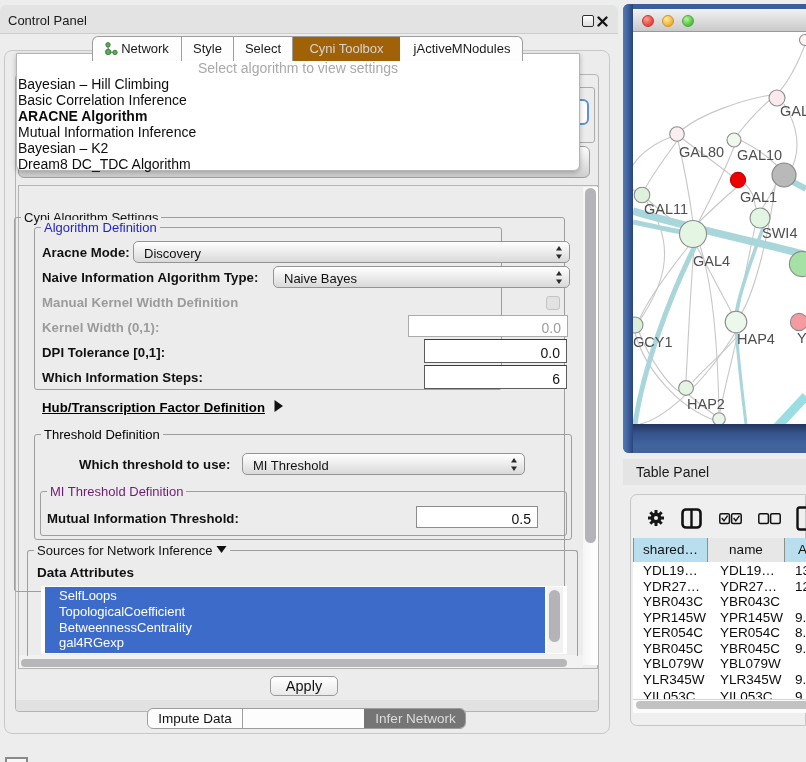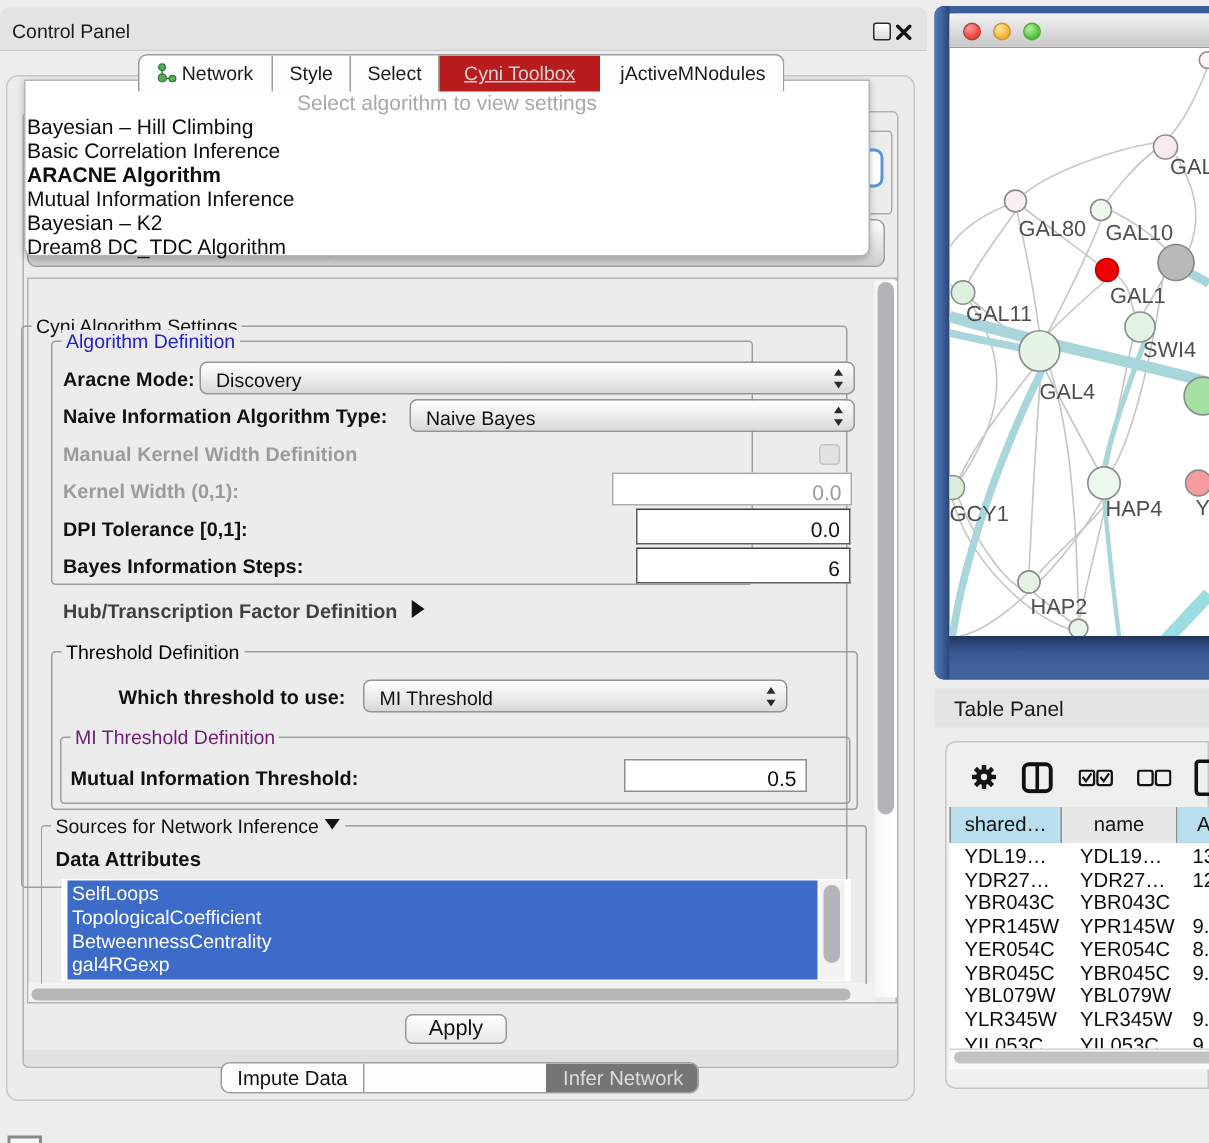--- a/index.html
+++ b/index.html
@@ -6,21 +6,21 @@
 body{width:806px;height:762px;background:#ededed;font-family:"Liberation Sans",sans-serif;position:relative;overflow:hidden;}
 .abs{position:absolute;}
 
 #cpbody{left:4px;top:50px;width:606px;height:684px;background:#ececec;border:1px solid #c8c8c8;border-radius:8px;box-sizing:border-box;}
 #cptitle{left:0px;top:5px;width:618px;height:28px;background:#e3e3e3;border-bottom:1px solid #cdcdcd;border-radius:6px 6px 0 0;}
 #cptitle span{position:absolute;left:8px;top:8px;font-size:13px;color:#1a1a1a;}
 #btn-sq{left:582px;top:15px;width:10px;height:10px;border:1.6px solid #2d2d2d;border-radius:2px;background:linear-gradient(#fff,#ddd);}
 
 #tabwrap{left:92px;top:36px;width:431px;height:25px;z-index:6;border:1px solid #9d9d9d;border-bottom:none;border-radius:6px 6px 0 0;background:#fdfdfd;box-sizing:border-box;overflow:hidden;}
 .tcell{position:absolute;top:0;height:25px;box-sizing:border-box;border-right:1px solid #9d9d9d;color:#1a1a1a;font-size:13px;text-align:center;line-height:24px;}
-.tcell.sel{background:#b91c1c;color:#d4d4d4;text-decoration:underline;}
+.tcell.sel{background:#a16207;color:#d4d4d4;}
 
 #content{left:15px;top:74px;width:584px;height:638px;background:#ececec;border:1px solid #b4b4b4;border-radius:4px;box-sizing:border-box;}
 
 #searchfield{left:20px;top:99px;width:569px;height:26px;background:#fff;border:2.5px solid #5b94d6;border-radius:6px;box-sizing:border-box;}
 #behindbox{left:24px;top:87px;width:571px;height:56px;border:1px solid #ababab;border-radius:3px;box-sizing:border-box;}
 #algocombo{left:18px;top:146px;width:572px;height:32px;background:linear-gradient(#fdfdfd,#cfcfcf);border:1px solid #9f9f9f;border-radius:6px;box-sizing:border-box;}
 #algocombo span{position:absolute;left:12px;top:8px;font-size:14px;color:#9c9c9c;}
 
 #scrollarea{left:18px;top:185px;width:580px;height:484px;border:1px solid #b4b4b4;box-sizing:border-box;background:#ececec;}
 #vscroll{left:583px;top:187px;width:15px;height:478px;background:linear-gradient(90deg,#f6f6f6,#ffffff);}
@@ -120,23 +120,23 @@
       <path d="M4 1 L7 5.5 L1 5.5 Z" fill="#2a2a2a"></path>
       <path d="M4 14 L1 9.5 L7 9.5 Z" fill="#2a2a2a"></path>
     </svg>
   </div>
 <div class="lbl dis" style="left:42px;top:295px;">Manual Kernel Width Definition</div>
 <div class="abs" style="left:546px;top:296px;width:12px;height:12px;background:#e2e2e2;border:1px solid #c4c4c4;border-radius:3px;"></div>
 <div class="lbl dis" style="left:42px;top:320px;">Kernel Width (0,1):</div>
 <div class="tfield" style="left:408px;top:315px;width:160px;height:22px;border:1px solid #ababab;color:#9b9b9b;padding:4px 6px 0 0;">0.0</div>
 <div class="lbl" style="left:42px;top:345px;">DPI Tolerance [0,1]:</div>
 <div class="tfield" style="left:424px;top:339px;width:143px;height:24px;border:1px solid #5c5c5c;border-top-color:#3c3c3c;padding:5px 6px 0 0;">0.0</div>
-<div class="lbl" style="left:42px;top:370px;">Bayes Information Steps:</div>
+<div class="lbl" style="left:42px;top:370px;">Which Information Steps:</div>
 <div class="tfield" style="left:424px;top:365px;width:143px;height:24px;border:1px solid #5c5c5c;border-top-color:#3c3c3c;padding:5px 6px 0 0;">6</div>
-<div class="lbl" style="left:42px;top:400px;color:#404040;">Hub/Transcription Factor Definition</div>
+<div class="lbl" style="left:42px;top:400px;color:#000000;text-decoration:underline;">Hub/Transcription Factor Definition</div>
 <svg class="abs" style="left:273px;top:399px;" width="11" height="14" viewBox="0 0 11 14">
     <path d="M1.5 1 L10 7 L1.5 13 Z" fill="#111"></path>
   </svg>
 
 <div class="group" style="left:34px;top:434px;width:538px;height:106px;">
   <div class="gtitle" style="color:#000000;">Threshold Definition</div>
 </div>
 <div class="lbl" style="left:79px;top:457px;">Which threshold to use:</div>
 <div class="combo" style="left:242px;top:453px;width:283px;">
     <span class="ct">MI Threshold</span>
@@ -151,21 +151,21 @@
 <div class="lbl" style="left:47px;top:511px;">Mutual Information Threshold:</div>
 <div class="tfield" style="left:416px;top:506px;width:122px;height:22px;border:1px solid #8d8d8d;padding:4px 6px 0 0;">0.5</div>
 
 <div class="group" style="left:27px;top:550px;width:551px;height:106px;border-bottom:none;border-radius:3px 3px 0 0;">
   <div class="gtitle" style="color:#111;">Sources for Network Inference <svg width="11" height="9" viewBox="0 0 11 9" style="vertical-align:1px">
         <path d="M0.5 1 L10.5 1 L5.5 8 Z" fill="#111"></path>
       </svg></div>
 </div>
 <div class="lbl" style="left:37px;top:565px;font-size:13.5px;">Data Attributes</div>
 <div class="abs" style="left:41px;top:586px;width:526px;height:68px;background:#fff;"></div>
-<div class="abs" style="left:45px;top:587px;width:500px;height:66px;background:#3d6bc9;color:#fff;font-size:13px;line-height:15.8px;padding-left:3px;padding-top:1px;box-sizing:border-box;overflow:hidden;">SelfLoops<br>TopologicalCoefficient<br>BetweennessCentrality<br>gal4RGexp</div>
+<div class="abs" style="left:45px;top:587px;width:500px;height:66px;background:#3d6bc9;color:#fff;font-size:13px;line-height:15.8px;padding-left:14px;padding-top:1px;box-sizing:border-box;overflow:hidden;">SelfLoops<br>TopologicalCoefficient<br>BetweennessCentrality<br>gal4RGexp</div>
 <div class="abs" style="left:547px;top:587px;width:16px;height:66px;background:#f2f2f2;"></div>
 <div class="abs" style="left:549px;top:590px;width:11px;height:52px;background:#b4b4b8;border-radius:6px;"></div>
 
 <div class="abs" id="applybtn">Apply</div>
 <div class="abs" id="btabwrap">
 <div class="bcell" style="left:0;width:95px;">Impute Data</div>
 <div class="bcell sel" style="left:216px;width:103px;border-right:none;">Infer Network</div>
 </div>
 
 <div class="abs" style="left:5px;top:757px;width:19px;height:16px;border:2px solid #8a8a8a;background:linear-gradient(#fafafa,#e0e0e0);"></div>

